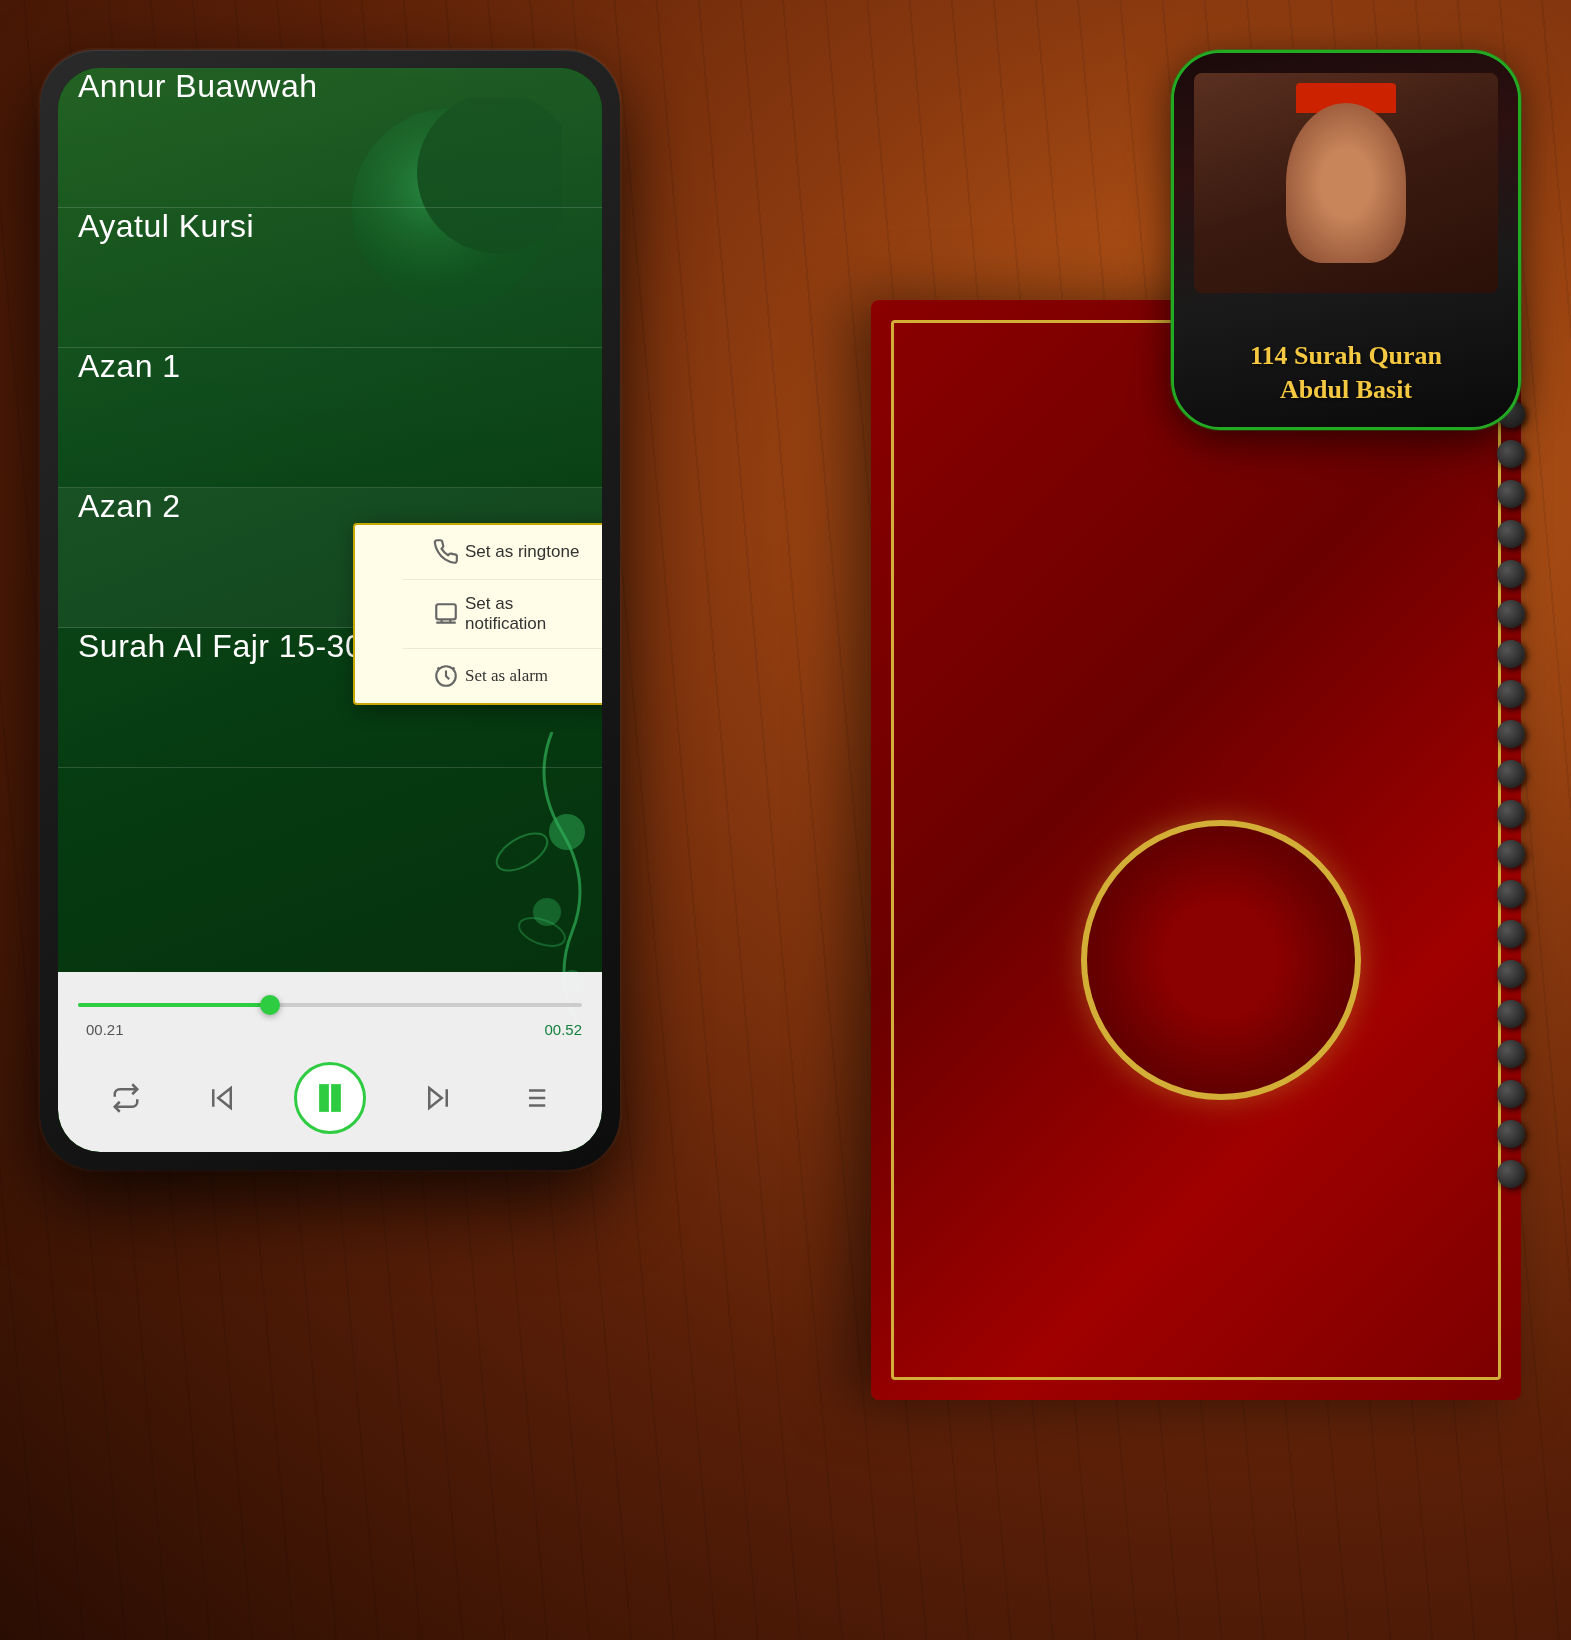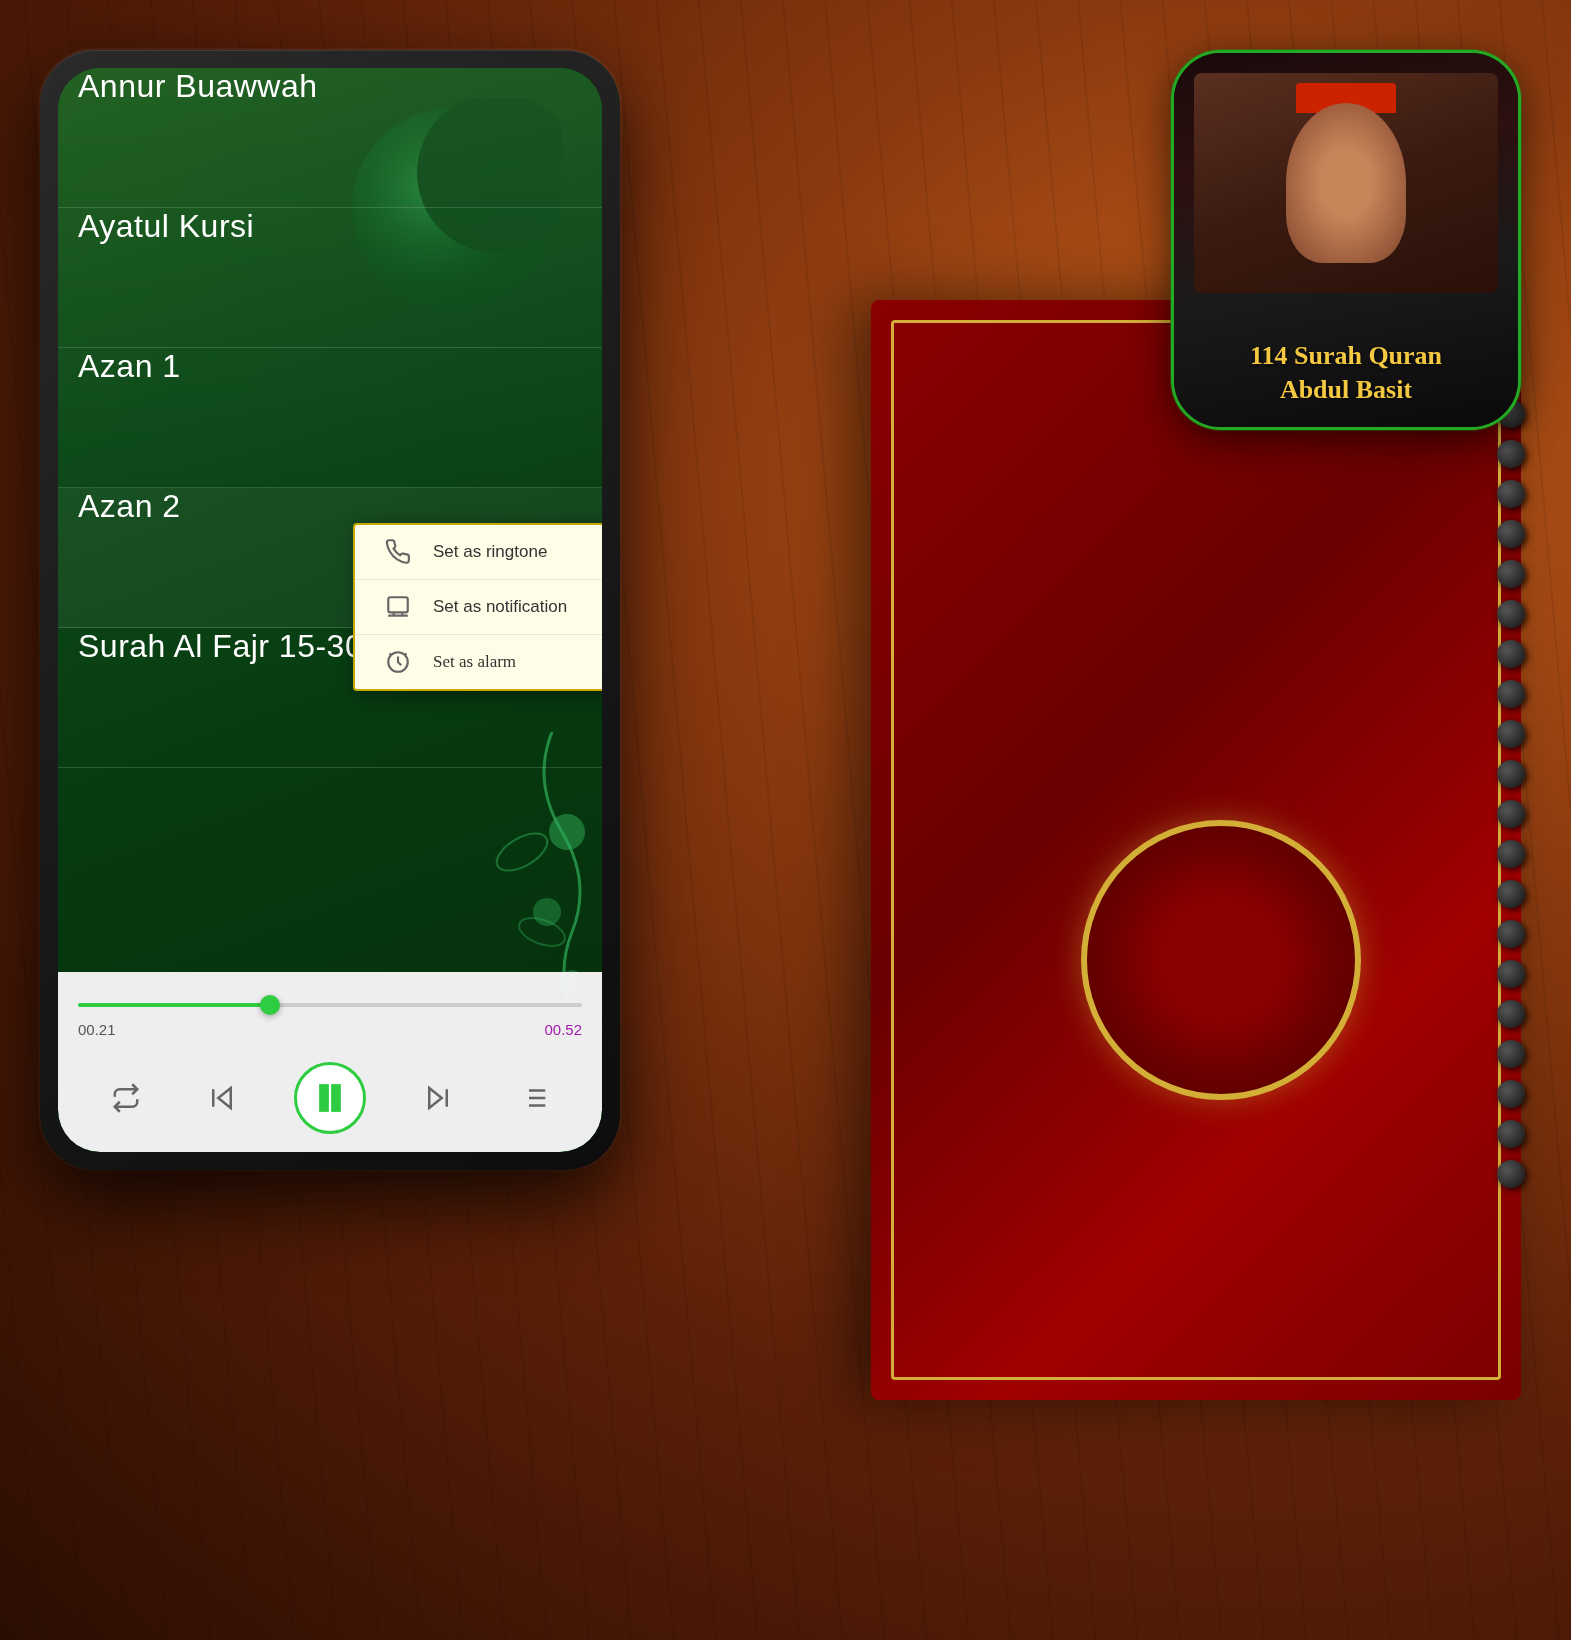--- a/index.html
+++ b/index.html
@@ -185,23 +185,24 @@
       border-radius: 4px;
       box-shadow: 4px 4px 20px rgba(0,0,0,0.4);
       z-index: 100;
       overflow: hidden;
     }
 
     .context-menu-item {
       display: flex;
       align-items: center;
       padding: 14px 30px;
-      gap: 22px;
+      gap: 6px;
       cursor: pointer;
       border-bottom: 1px solid rgba(0,0,0,0.08);
+      margin-left: 48px;
     }
 
     .context-menu-item:last-child {
       border-bottom: none;
       font-family: Liberation Serif, serif;
     }
 
     .context-icon {
       width: 26px;
       height: 26px;
@@ -265,31 +266,31 @@
       width: 20px;
       height: 20px;
       background: #2ecc40;
       border-radius: 50%;
       box-shadow: 0 2px 6px rgba(0,0,0,0.3);
     }
 
     .time-start {
       position: absolute;
       bottom: 0;
-      left: 0;
+      left: 8px;
       font-size: 15px;
       color: #555;
     }
 
     .time-end {
       position: absolute;
       bottom: 0;
       right: 0;
       font-size: 15px;
-      color: #a21caf;
+      color: #15803d;
     }
 
     
     .controls {
       position: absolute;
       bottom: 18px;
       left: 0;
       right: 0;
       display: flex;
       align-items: center;

